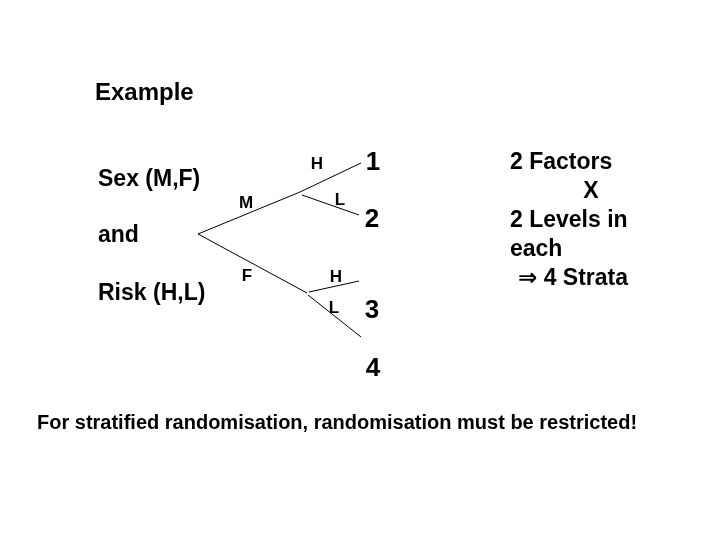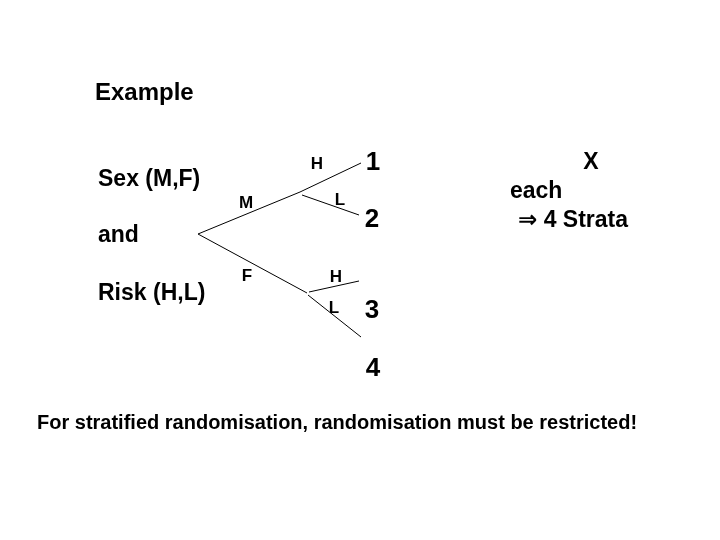--- a/index.html
+++ b/index.html
@@ -94,20 +94,22 @@
   <div class="abs branch-label" style="left:247px; top:275px;">F</div>
   <div class="abs branch-label" style="left:336px; top:276px;">H</div>
   <div class="abs branch-label" style="left:334px; top:307px;">L</div>
 
   <div class="abs stratum-num" style="left:373px; top:161px;">1</div>
   <div class="abs stratum-num" style="left:372px; top:218px;">2</div>
   <div class="abs stratum-num" style="left:372px; top:309px;">3</div>
   <div class="abs stratum-num" style="left:373px; top:367px;">4</div>
 
   <div class="abs summary">
+    <div class="line align-left">2 Factors</div>
     <div class="line align-center">X</div>
+    <div class="line align-left">2 Levels in</div>
     <div class="line align-right">each</div>
     <div class="line align-left last"><span class="arrow">⇒</span> <span>4 Strata</span></div>
   </div>
 
   <div class="abs footer">For stratified randomisation, randomisation must be restricted!</div>
 
 </div>
 
 </body></html>

